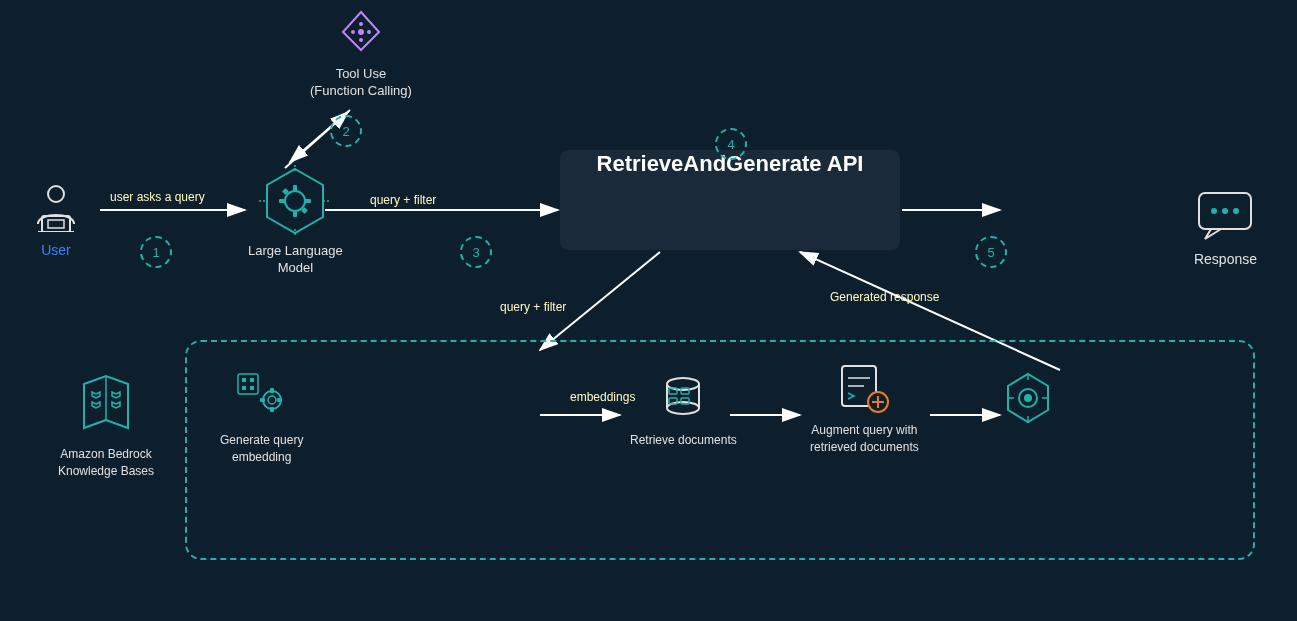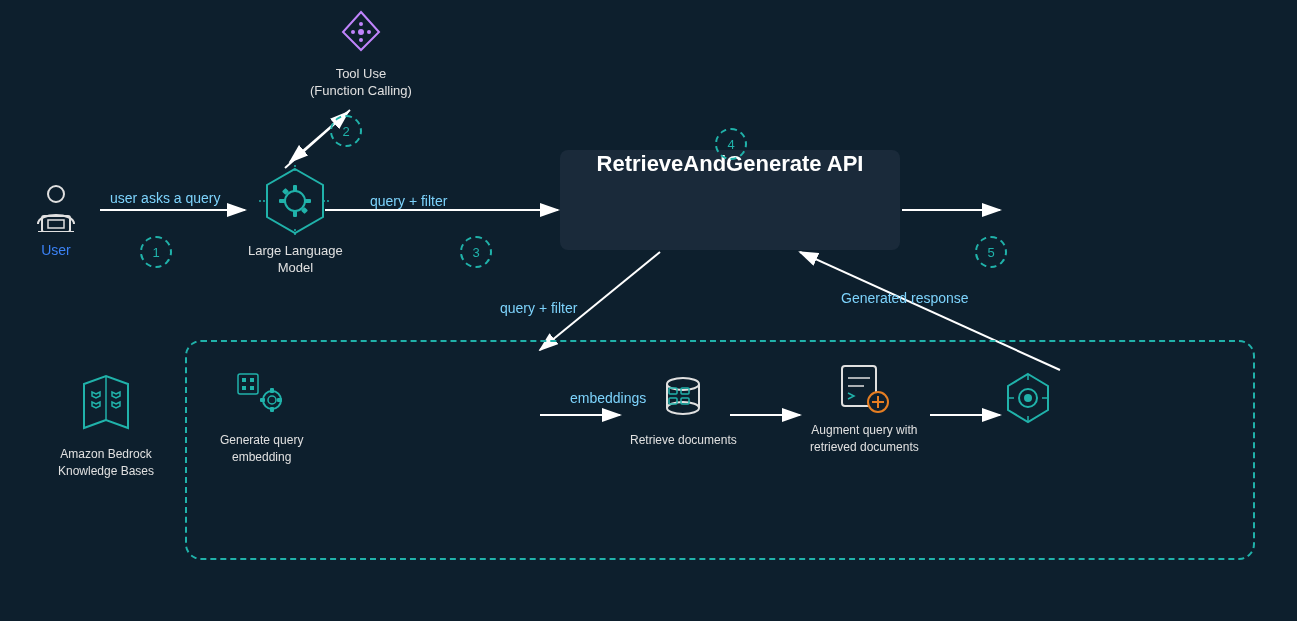--- a/index.html
+++ b/index.html
@@ -175,22 +175,22 @@
       font-size: 12px;
       color: #e0e0e0;
       text-align: center;
       line-height: 1.4;
       max-width: 110px;
     }
 
     
     .arrow-label {
       position: absolute;
-      font-size: 14px;
-      color: #7dd3fc;
+      font-size: 12px;
+      color: #fef9c3;
       white-space: nowrap;
     }
   </style>
 </head>
 <body>
 
 <div class="diagram">
 
   <svg class="arrows-svg">
 
@@ -286,34 +286,47 @@
         <line x1="36" y1="64" x2="36" y2="72" stroke="#20b2aa" stroke-width="1.5" stroke-dasharray="2,2"></line>
       </svg>
     </div>
     <span class="llm-label">Large Language<br>Model</span>
   </div>
 
   <div class="arrow-label" style="left:110px; top:190px;">user asks a query</div>
   <div class="arrow-label" style="left:370px; top:193px;">query + filter</div>
   <div class="arrow-label" style="left:500px; top:300px;">query + filter</div>
   <div class="arrow-label" style="left:570px; top:390px;">embeddings</div>
-  <div class="arrow-label" style="left:830px; top:290px;margin-left:11px;">Generated response</div>
+  <div class="arrow-label" style="left:830px; top:290px;">Generated response</div>
 
   <div class="step-circle" style="left:460px; top:236px;">
     <span>3</span>
   </div>
 
   <div class="rag-api-box">
     <span class="rag-api-label">RetrieveAndGenerate API</span>
   </div>
 
   <div class="step-circle" style="left:715px; top:128px;">
     <span>4</span>
   </div>
 
+  <div class="response-box">
+    <div class="response-icon">
+      
+      <svg viewBox="0 0 60 60" fill="none" xmlns="http://www.w3.org/2000/svg">
+        <rect x="4" y="8" width="52" height="36" rx="6" stroke="#e0e0e0" stroke-width="2" fill="none"></rect>
+        <circle cx="19" cy="26" r="3" fill="#20b2aa"></circle>
+        <circle cx="30" cy="26" r="3" fill="#20b2aa"></circle>
+        <circle cx="41" cy="26" r="3" fill="#20b2aa"></circle>
+        <path d="M16 44 L10 54 L26 44" stroke="#e0e0e0" stroke-width="2" fill="none"></path>
+      </svg>
+    </div>
+    <span class="response-label">Response</span>
+  </div>
 
   <div class="step-circle" style="left:975px; top:236px;">
     <span>5</span>
   </div>
 
   <div class="bottom-region"></div>
 
   <div class="kb-box">
     <div class="kb-icon">
       

